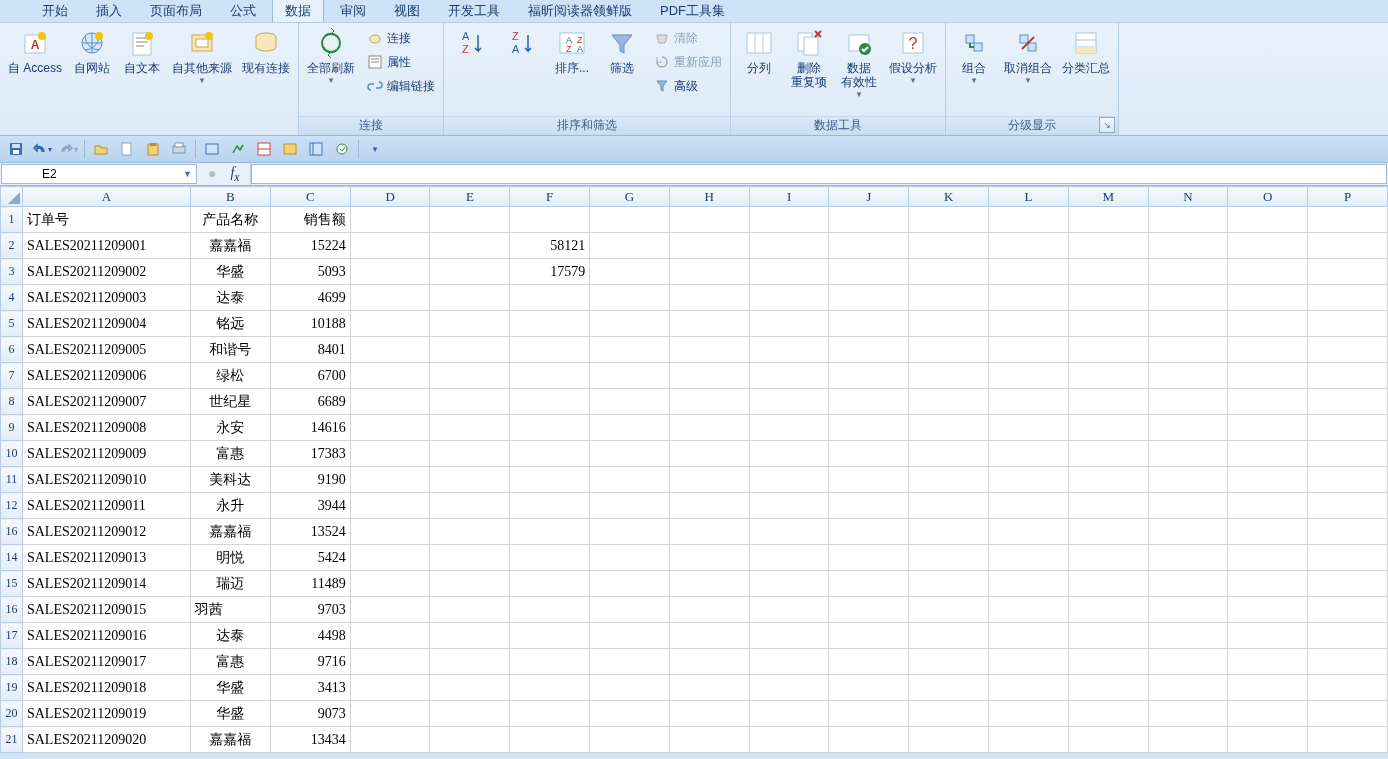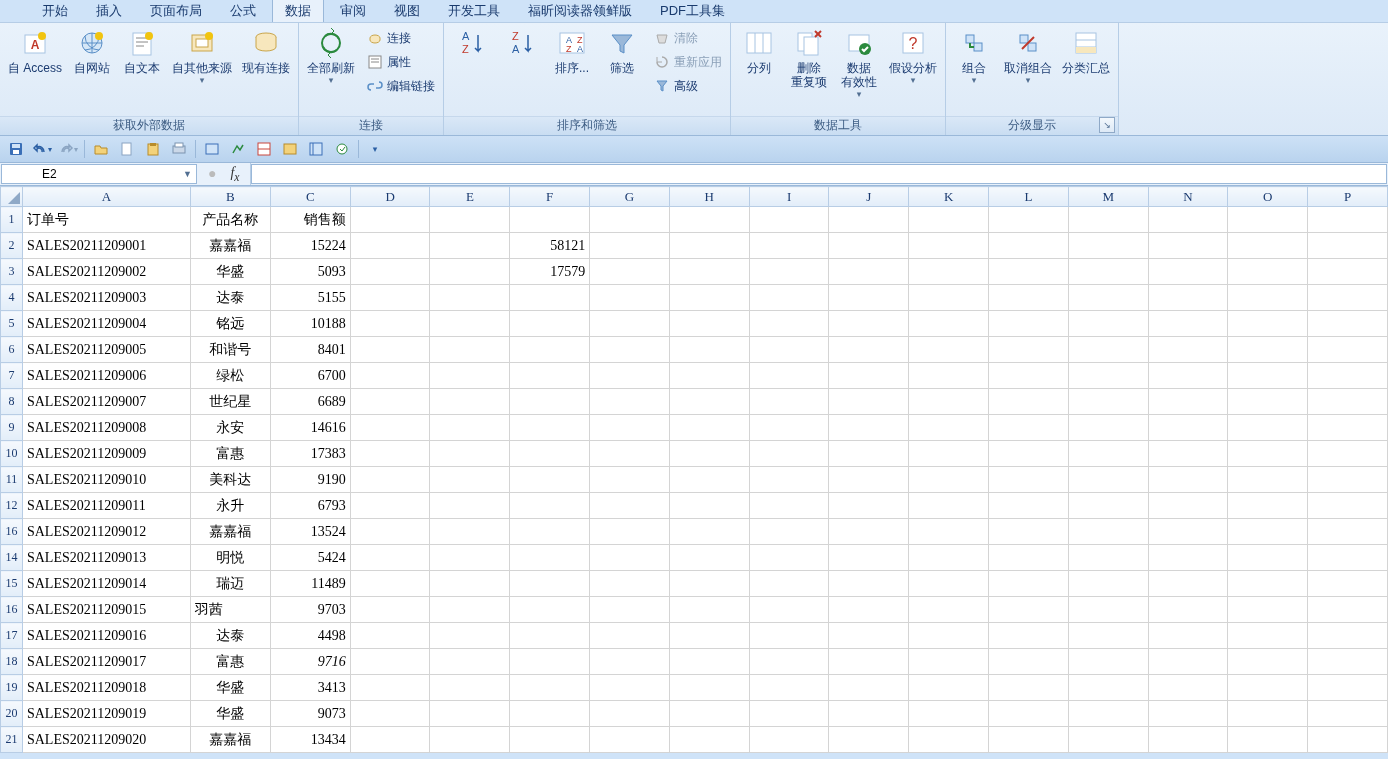--- a/index.html
+++ b/index.html
@@ -292,21 +292,20 @@
             <div class="icon">
               <svg width="32" height="32">
                 <ellipse cx="16" cy="10" rx="10" ry="4" fill="#f7e7bd" stroke="#c9a54a"></ellipse>
                 <path d="M6 10v10a10 4 0 0 0 20 0V10" fill="#f7e7bd" stroke="#c9a54a"></path>
               </svg>
             </div>
             <div class="lbl">现有连接</div>
           </div>
         </div>
       </div>
-      <div class="group-label">获取外部数据</div>
     </div>
     <div class="group">
       <div class="group-content">
         <div style="display: flex; gap: 2px;">
           <div class="big-btn">
             <div class="icon">
               <svg width="32" height="32">
                 <circle cx="16" cy="16" r="9" fill="none" stroke="#2b8a3e" stroke-width="2"></circle>
                 <path d="M16 7l3-3-3-3M16 25l-3 3 3 3" fill="none" stroke="#2b8a3e"></path>
                 <path d="M24 12a9 9 0 0 0-14-3M8 20a9 9 0 0 0 14 3" fill="none" stroke="#2b8a3e" stroke-width="2"></path>
@@ -682,21 +681,21 @@
           <td class="col-L" style=""></td>
           <td class="col-M" style=""></td>
           <td class="col-N" style=""></td>
           <td class="col-O" style=""></td>
           <td class="col-P" style=""></td>
         </tr>
         <tr>
           <th class="rowh">4</th>
           <td class="col-A" style="">SALES20211209003</td>
           <td class="col-B" style="text-align:center;">达泰</td>
-          <td class="col-C" style="text-align:right;">5155</td>
+          <td class="col-C" style="text-align:right;">4699</td>
           <td class="col-D" style=""></td>
           <td class="col-E" style=""></td>
           <td class="col-F" style="text-align:right;"></td>
           <td class="col-G" style=""></td>
           <td class="col-H" style=""></td>
           <td class="col-I" style=""></td>
           <td class="col-J" style=""></td>
           <td class="col-K" style=""></td>
           <td class="col-L" style=""></td>
           <td class="col-M" style=""></td>
@@ -834,21 +833,21 @@
           <td class="col-L" style=""></td>
           <td class="col-M" style=""></td>
           <td class="col-N" style=""></td>
           <td class="col-O" style=""></td>
           <td class="col-P" style=""></td>
         </tr>
         <tr>
           <th class="rowh">12</th>
           <td class="col-A" style="">SALES20211209011</td>
           <td class="col-B" style="text-align:center;">永升</td>
-          <td class="col-C" style="text-align:right;">6793</td>
+          <td class="col-C" style="text-align:right;">3944</td>
           <td class="col-D" style=""></td>
           <td class="col-E" style=""></td>
           <td class="col-F" style="text-align:right;"></td>
           <td class="col-G" style=""></td>
           <td class="col-H" style=""></td>
           <td class="col-I" style=""></td>
           <td class="col-J" style=""></td>
           <td class="col-K" style=""></td>
           <td class="col-L" style=""></td>
           <td class="col-M" style=""></td>
@@ -948,21 +947,21 @@
           <td class="col-L" style=""></td>
           <td class="col-M" style=""></td>
           <td class="col-N" style=""></td>
           <td class="col-O" style=""></td>
           <td class="col-P" style=""></td>
         </tr>
         <tr>
           <th class="rowh">18</th>
           <td class="col-A" style="">SALES20211209017</td>
           <td class="col-B" style="text-align:center;">富惠</td>
-          <td class="col-C" style="text-align:right;font-style:italic;">9716</td>
+          <td class="col-C" style="text-align:right;">9716</td>
           <td class="col-D" style=""></td>
           <td class="col-E" style=""></td>
           <td class="col-F" style="text-align:right;"></td>
           <td class="col-G" style=""></td>
           <td class="col-H" style=""></td>
           <td class="col-I" style=""></td>
           <td class="col-J" style=""></td>
           <td class="col-K" style=""></td>
           <td class="col-L" style=""></td>
           <td class="col-M" style=""></td>

